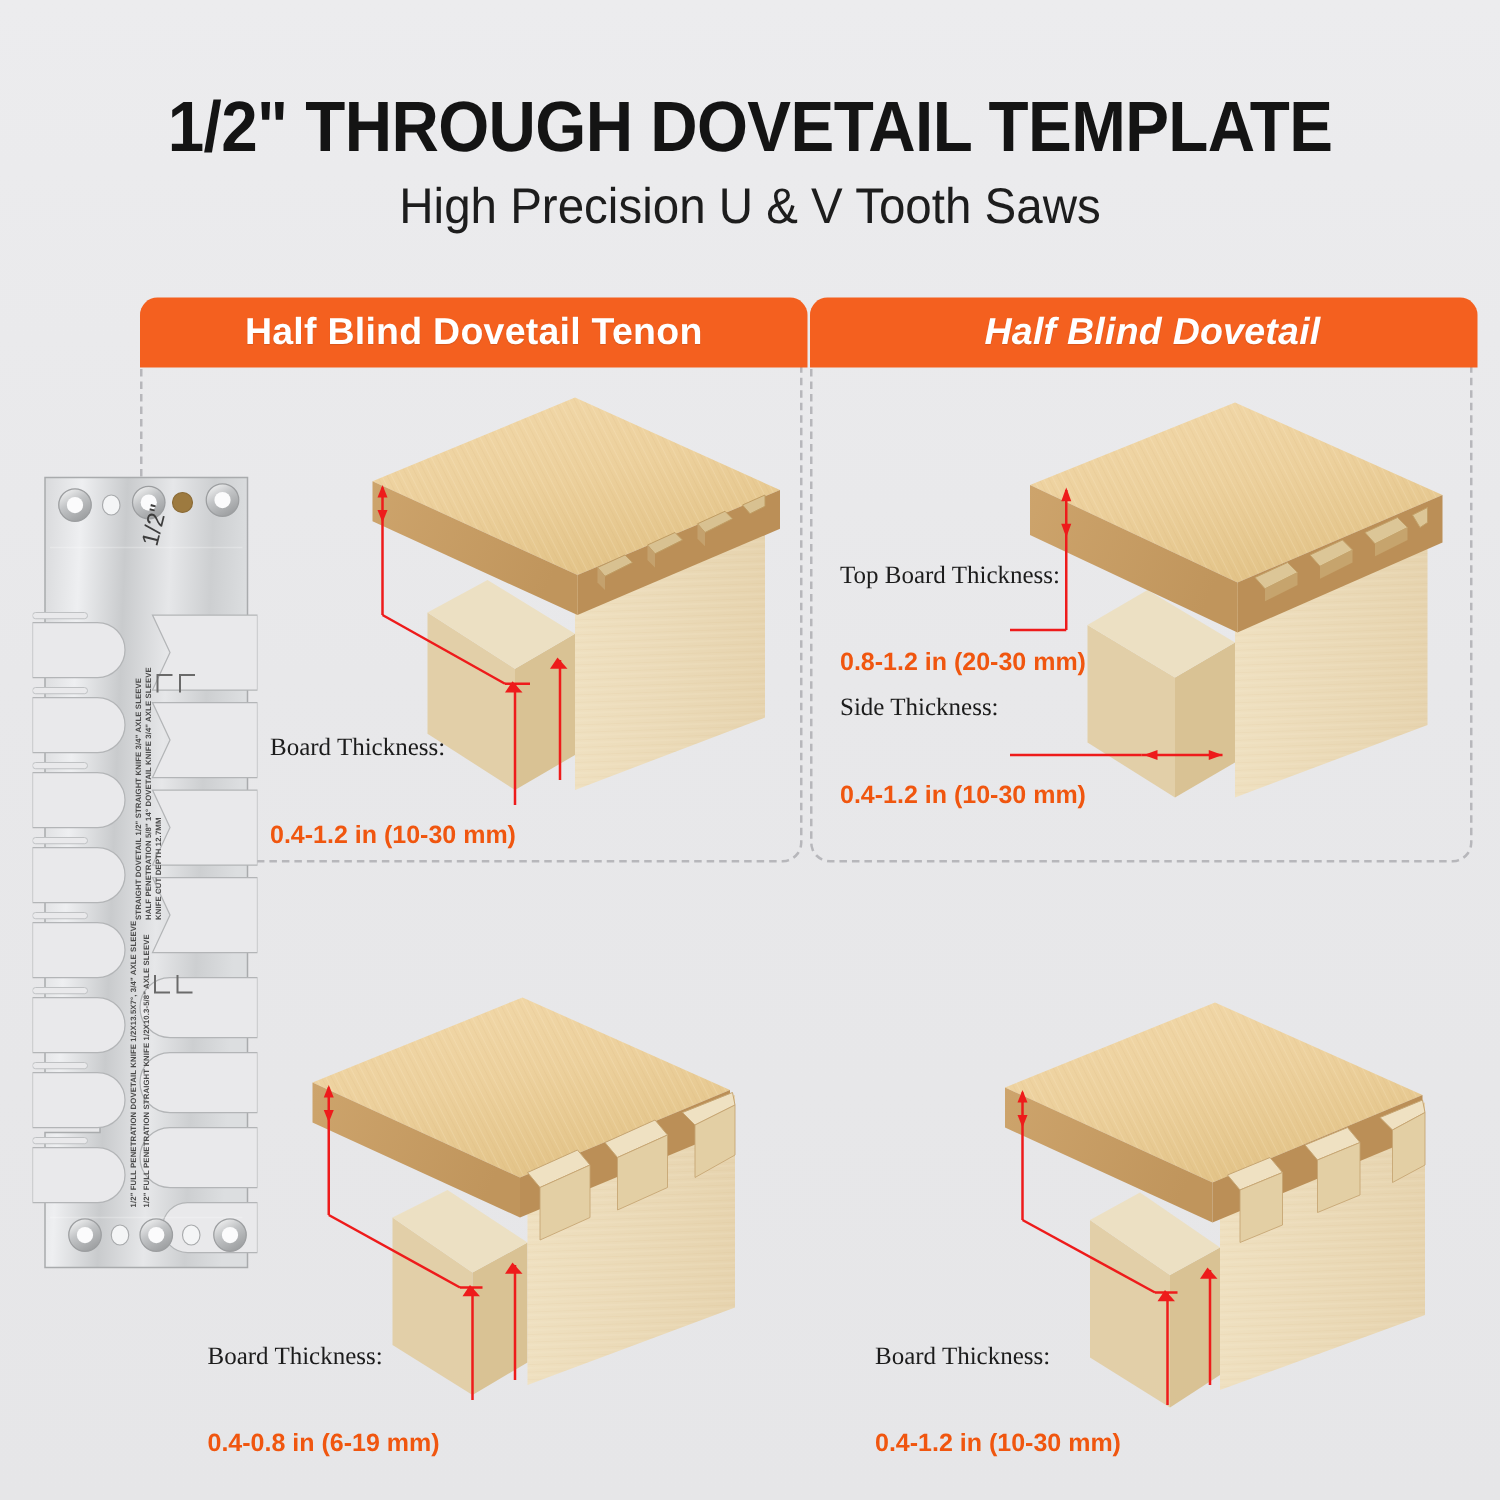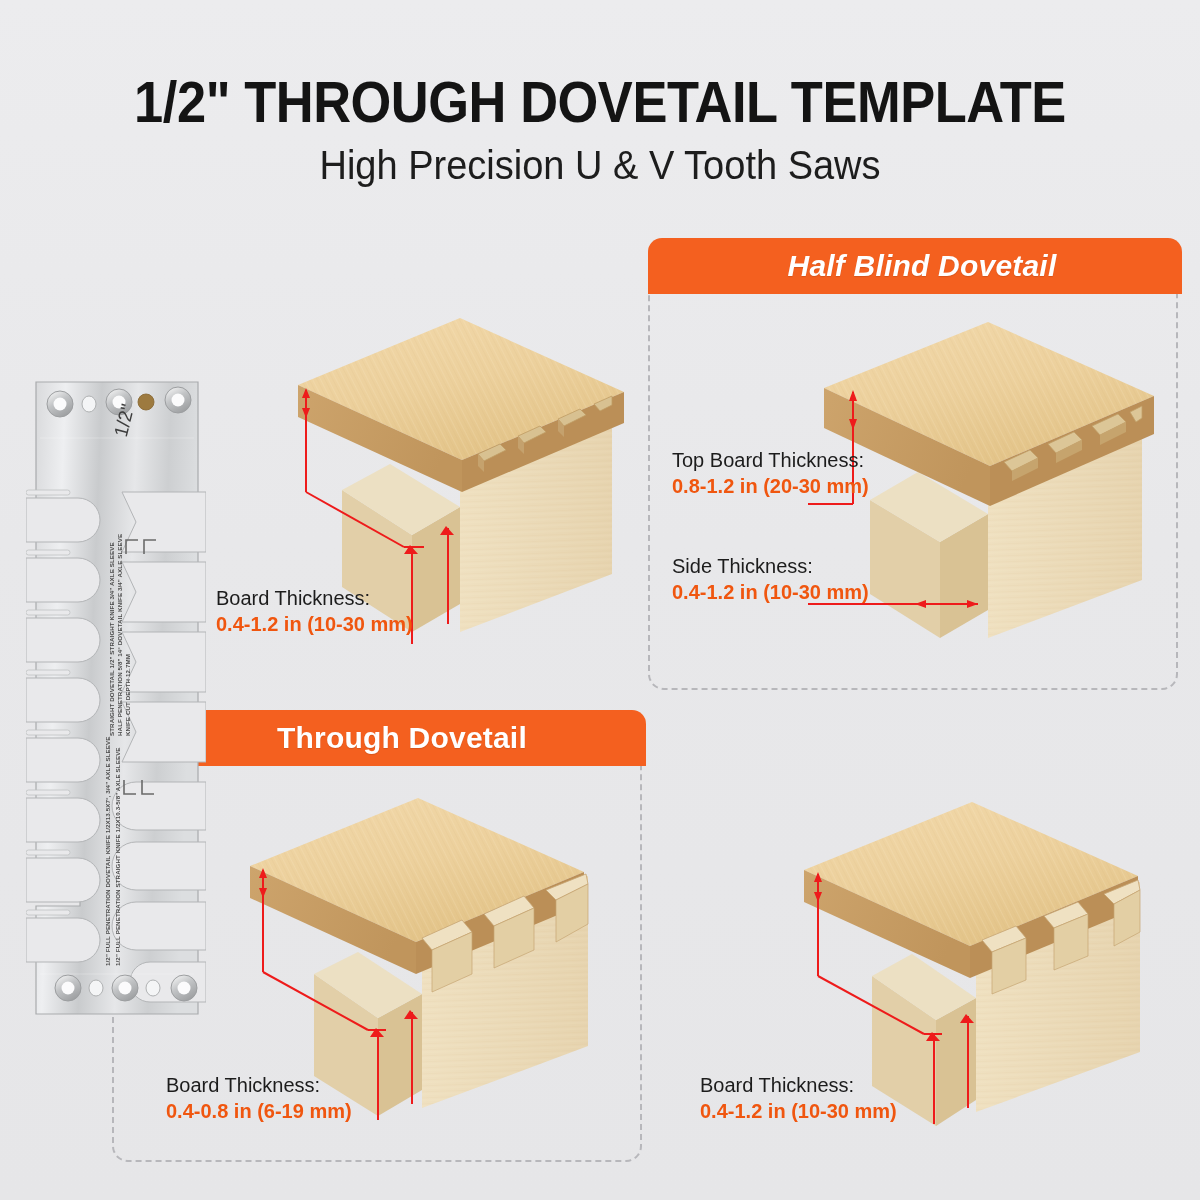--- a/index.html
+++ b/index.html
@@ -50,25 +50,26 @@
   .panel-head.br-head { justify-content:center; padding-left:26px; }
   .panel-head.bl-head { justify-content:center; padding-left:46px; }
 
   
   .block { position:absolute; }
 
   
   .anno { position:absolute; white-space:nowrap; }
   .anno .lab {
     font-size:20px; color:#1c1c1c; font-weight:400; line-height:1.25;
-    font-family:Liberation Sans, sans-serif;
+    font-family:Liberation Serif, serif;
   }
   .anno .val {
     font-size:20px; color:#f0560f; font-weight:700; line-height:1.3;
     font-family:"Liberation Sans",sans-serif;
+    margin-top:44px;
   }
 
   
   #tool { position:absolute; left:26px; top:378px; width:180px; height:680px; z-index:40; }
   .tool-engrave {
     position:absolute; transform-origin:left top;
     font-family:"Liberation Sans Narrow","Liberation Sans",sans-serif;
     font-size:6.2px; color:#4a4a4a; letter-spacing:.1px; white-space:nowrap;
     font-weight:700;
   }
@@ -81,20 +82,23 @@
 </head>
 <body>
 
 <div id="stage">
 
   <div class="title-block">
     <div class="main-title">1/2" THROUGH DOVETAIL TEMPLATE</div>
     <div class="sub-title">High Precision U &amp; V Tooth Saws</div>
   </div>
 
+  <div class="panel panel-tl">
+    <div class="panel-head">Half Blind Dovetail Tenon</div>
+  </div>
 
   <svg class="block" style="left:272px; top:292px;" width="380" height="400" viewBox="0 0 380 400">
     <defs>
       <linearGradient id="topG1" x1="0" y1="0" x2="0.45" y2="1">
         <stop offset="0%" stop-color="#f2d9ab"></stop>
           <stop offset="55%" stop-color="#ecd09c"></stop>
           <stop offset="100%" stop-color="#e3c489"></stop>
       </linearGradient>
       <linearGradient id="edgeG1" x1="0" y1="0" x2="1" y2="0.3">
         <stop offset="0%" stop-color="#cda46c"></stop>
@@ -243,23 +247,20 @@
   <div class="anno" style="left:672px; top:448px;">
     <div class="lab">Top Board Thickness:</div>
     <div class="val">0.8-1.2 in (20-30 mm)</div>
   </div>
 
   <div class="anno" style="left:672px; top:554px;">
     <div class="lab">Side Thickness:</div>
     <div class="val">0.4-1.2 in (10-30 mm)</div>
   </div>
 
-  <div class="panel panel-bl">
-    <div class="panel-head bl-head">Through Dovetail</div>
-  </div>
 
   <svg class="block" style="left:226px; top:786px;" width="420" height="360" viewBox="0 0 420 360">
     <defs>
       <linearGradient id="topG3" x1="0" y1="0" x2="0.45" y2="1">
         <stop offset="0%" stop-color="#f2d9ab"></stop>
           <stop offset="55%" stop-color="#ecd09c"></stop>
           <stop offset="100%" stop-color="#e3c489"></stop>
       </linearGradient>
       <linearGradient id="edgeG3" x1="0" y1="0" x2="1" y2="0.3">
         <stop offset="0%" stop-color="#cda46c"></stop>

